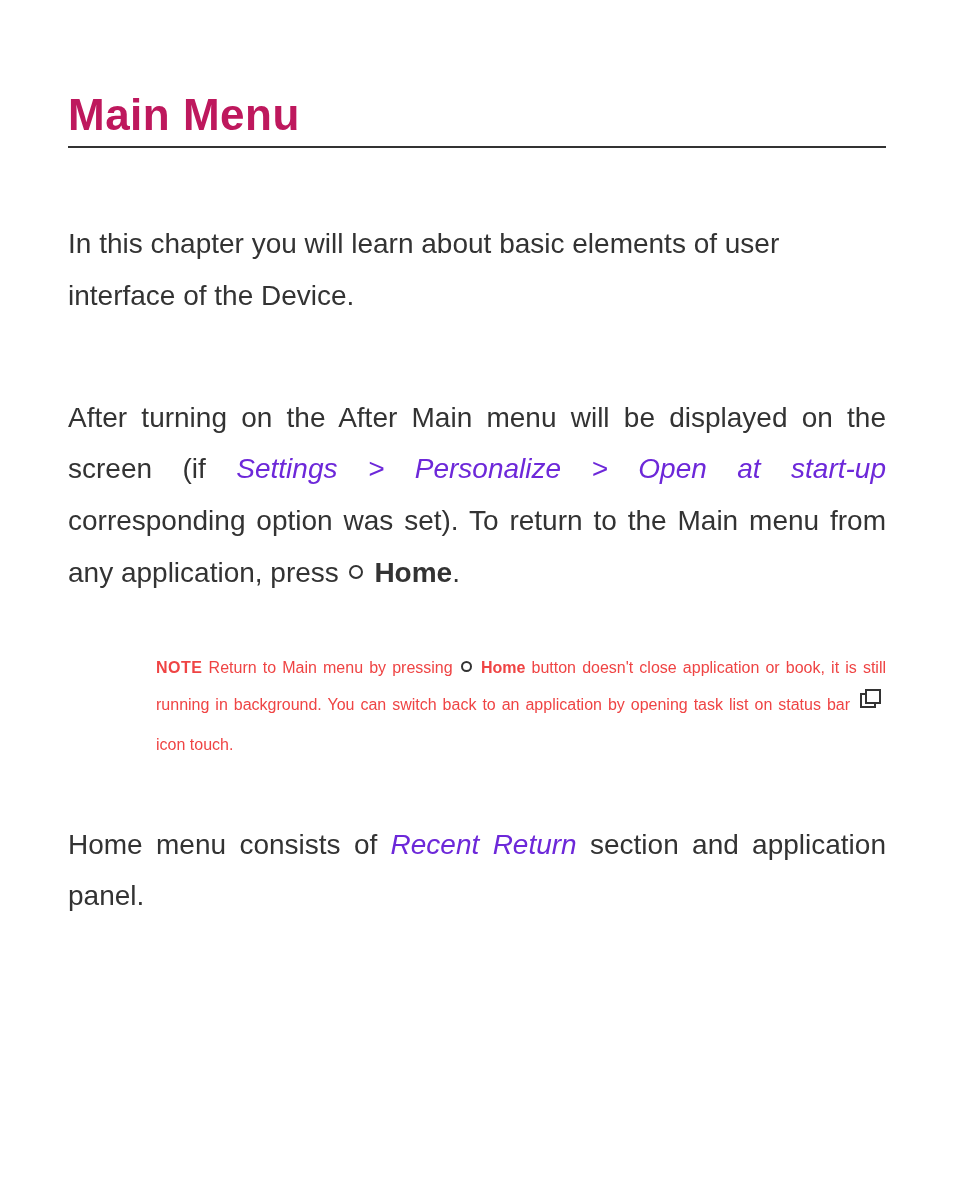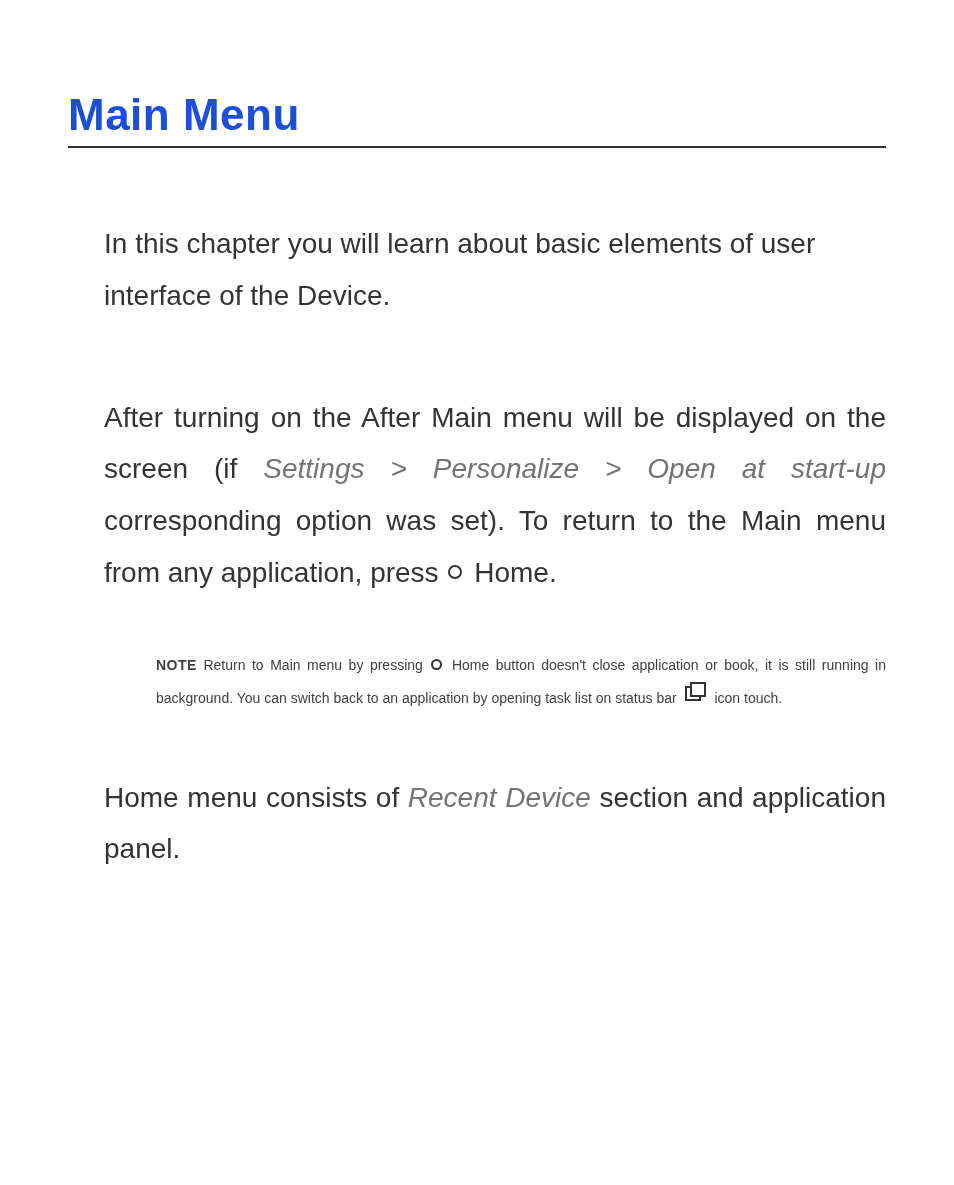--- a/index.html
+++ b/index.html
@@ -11,53 +11,52 @@
     width: 954px;
     height: 1185px;
     background: #ffffff;
     font-family: 'Segoe UI', 'Helvetica Neue', Arial, sans-serif;
     color: #333333;
     padding: 90px 68px 60px 68px;
   }
   .heading {
     font-size: 44px;
     font-weight: 700;
-    color: #1d4ed8;
+    color: #be185d;
     border-bottom: 2px solid #333333;
     padding-bottom: 6px;
     margin-bottom: 70px;
     letter-spacing: 0.5px;
   }
   .para {
     font-size: 28px;
     line-height: 1.85;
     color: #333333;
     text-align: justify;
     margin-bottom: 50px;
-    margin-left: 36px;
   }
   .para-intro {
     margin-bottom: 70px;
     text-align: left;
   }
   .italic {
     font-style: italic;
-    color: #737373;
+    color: #6d28d9;
   }
   .bold {
-    font-weight: 400;
+    font-weight: 700;
   }
   .note-block {
     padding-left: 88px;
     padding-right: 0px;
     margin-bottom: 55px;
-    font-size: 14px;
+    font-size: 16px;
     line-height: 2.35;
     text-align: justify;
-    color: #404040;
+    color: #ef4444;
   }
   .note-label {
     font-weight: 700;
     letter-spacing: 0.5px;
   }
   .home-icon {
     display: inline-block;
     width: 14px;
     height: 14px;
     border: 2px solid #333333;
@@ -98,14 +97,14 @@
 </p>
 
 <p class="note-block">
   <span class="note-label">NOTE</span><span> Return to Main menu by pressing </span><span class="home-icon-small"></span> <span class="bold">Home</span><span> button doesn't close application or book, it is still running in background. You can switch back to an application by opening task list on status bar </span><span class="task-icon"><svg width="22" height="20" viewBox="0 0 22 20">
         <rect x="1" y="5" width="14" height="13" fill="none" stroke="#333" stroke-width="2"></rect>
         <rect x="6" y="1" width="14" height="13" fill="#fff" stroke="#333" stroke-width="2"></rect>
       </svg></span><span> icon touch.</span>
 </p>
 
 <p class="para">
-  <span>Home menu consists of </span><span class="italic">Recent Device</span><span> section and application panel.</span>
+  <span>Home menu consists of </span><span class="italic">Recent Return</span><span> section and application panel.</span>
 </p>
 
 </body></html>

